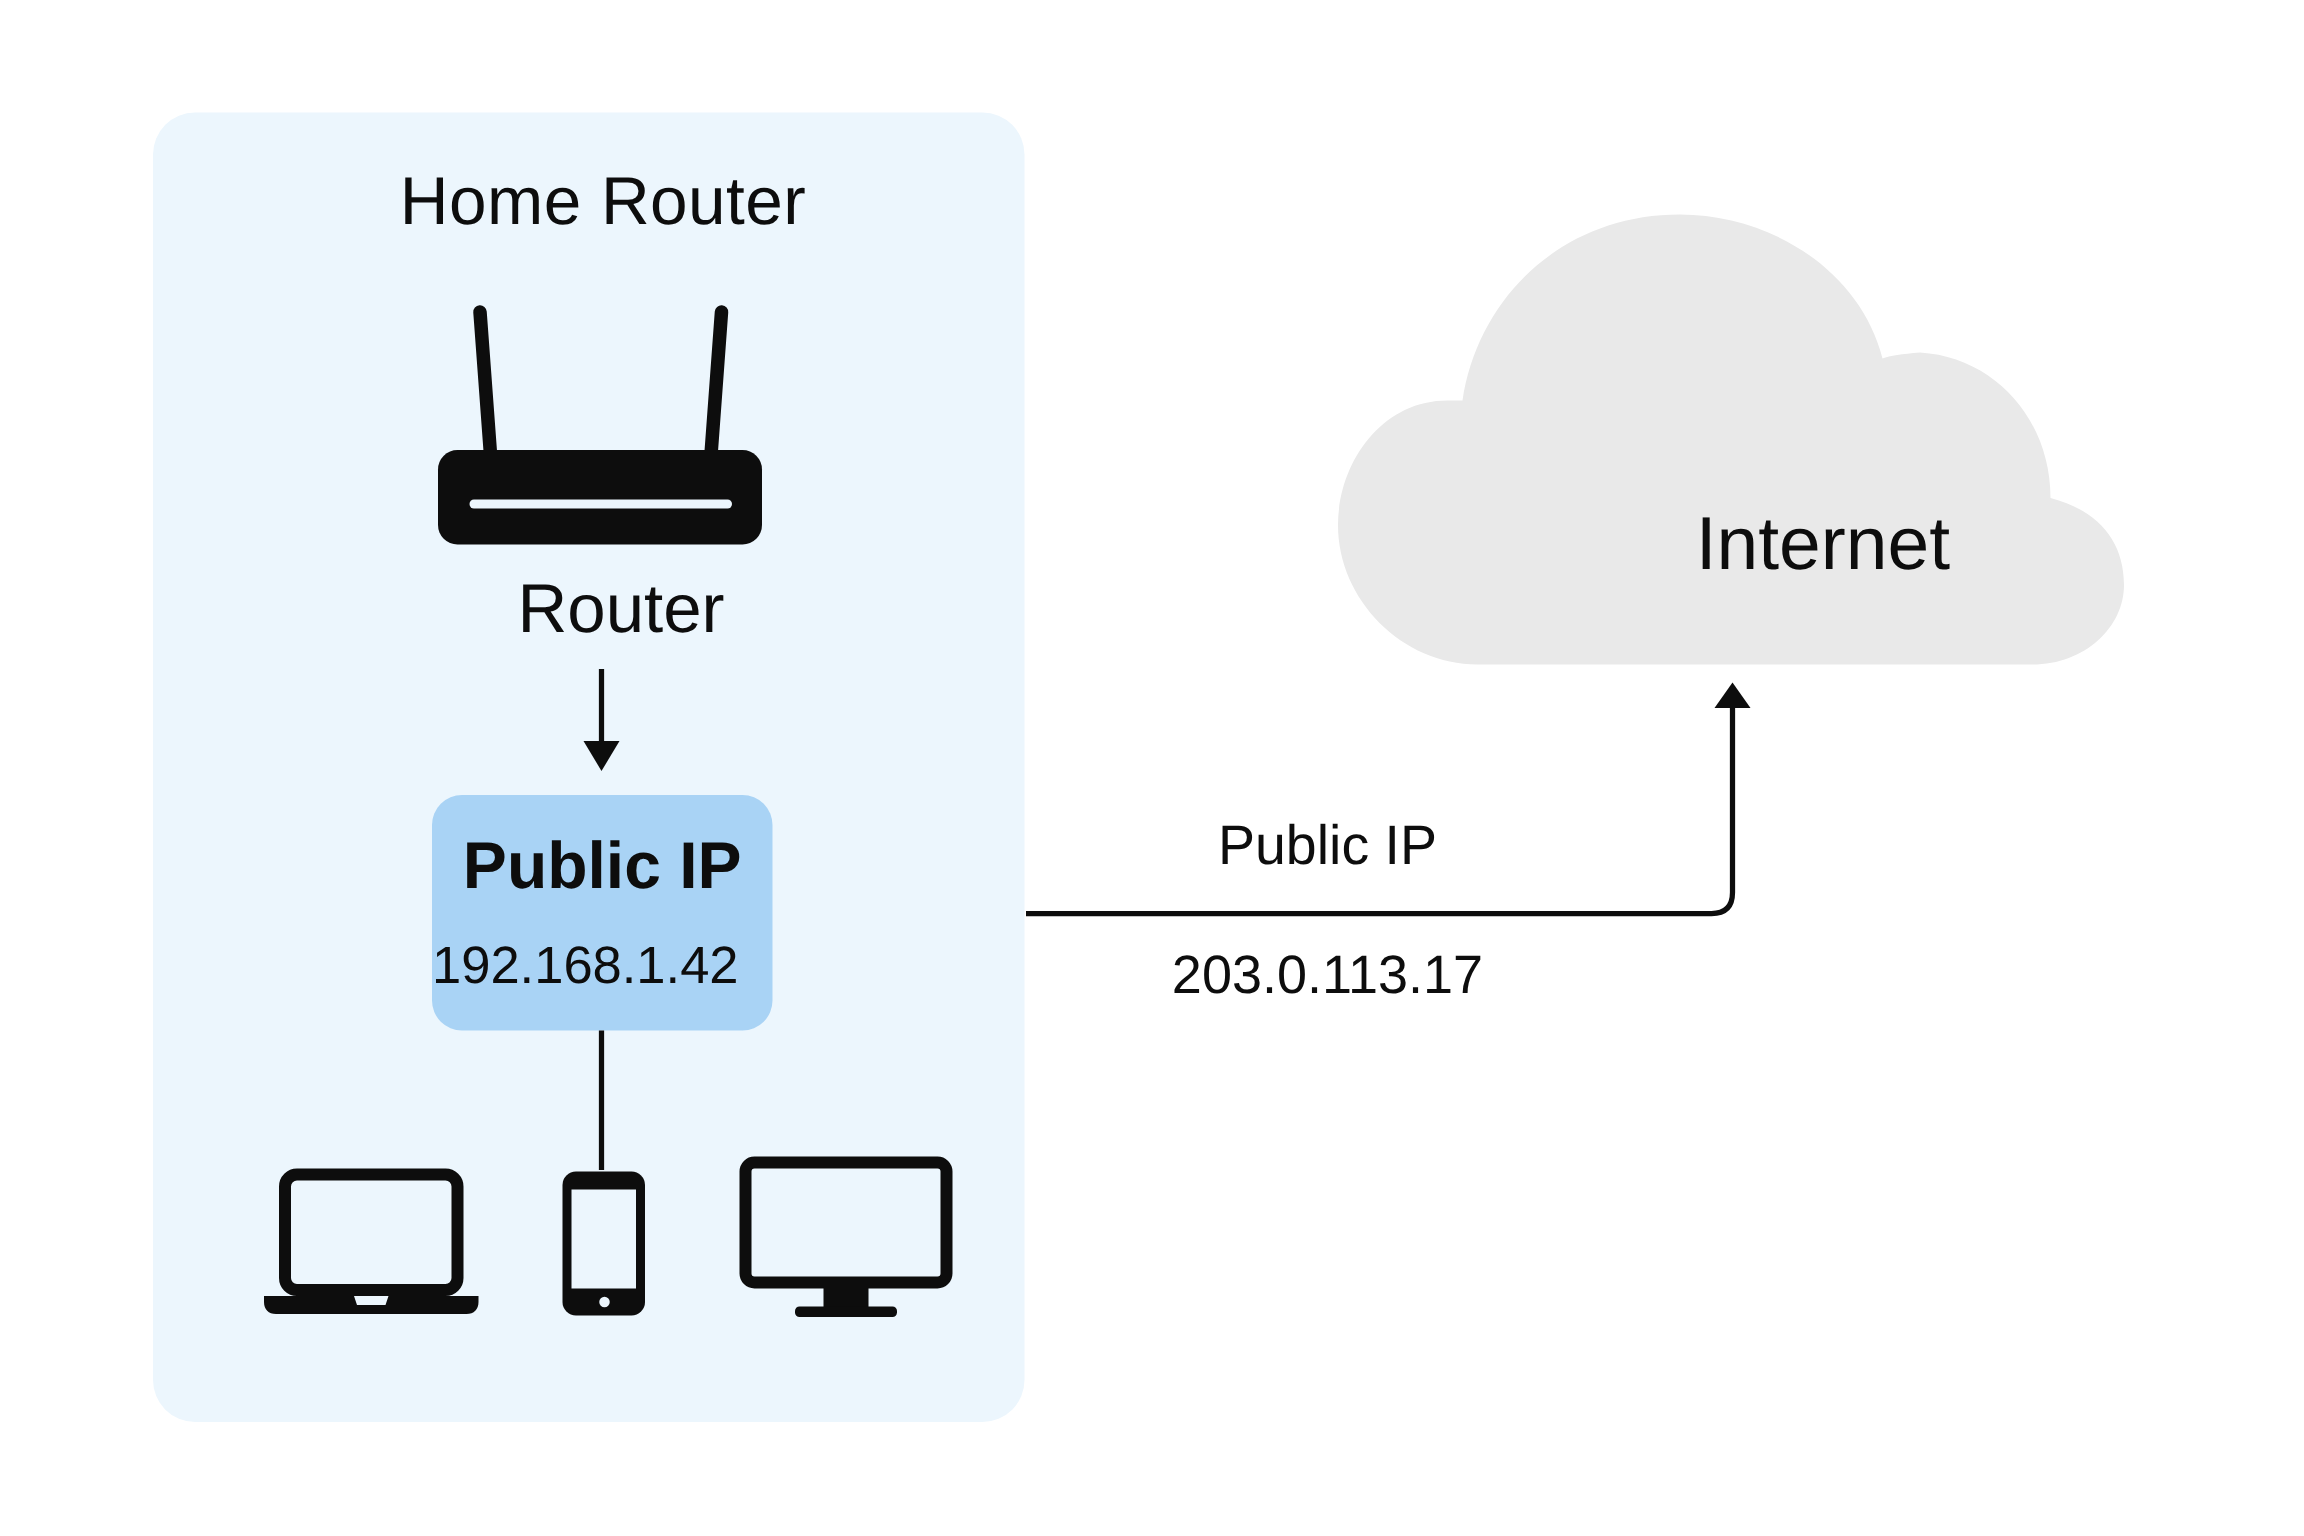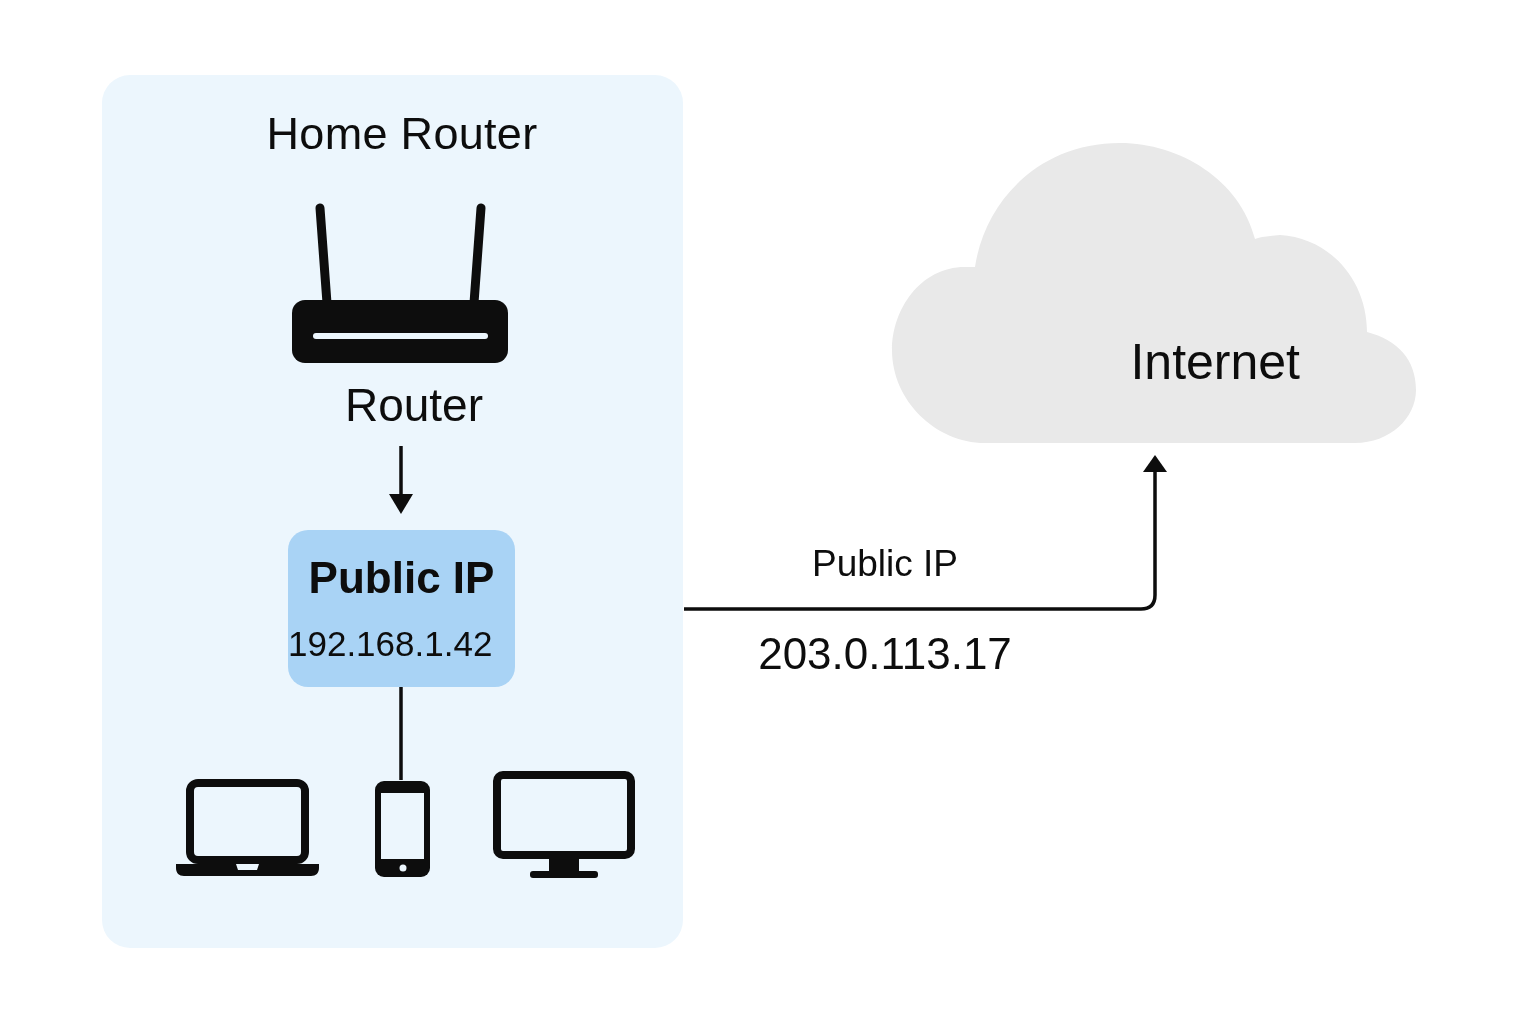--- a/index.html
+++ b/index.html
@@ -15,21 +15,21 @@
                  background: #a9d3f5; border-radius: 20px; }
     .local-title { position: absolute; left: 288px; top: 553px; width: 227px; text-align: center;
                    font-size: 44px; font-weight: 700; }
     .local-value { position: absolute; left: 288px; top: 624px; width: 201px; text-align: center;
                    font-size: 35px; }
     .internet-label { position: absolute; left: 990px; top: 333px; width: 310px; text-align: right;
                       font-size: 50px; font-weight: 400; }
     .public-label { position: absolute; left: 760px; top: 543px; width: 250px; text-align: center;
                     font-size: 37px; font-weight: 400; }
     .public-value { position: absolute; left: 740px; top: 629px; width: 290px; text-align: center;
-                    font-size: 44px; }
+                    font-size: 36px; }
     svg.overlay { position: absolute; left: 0; top: 0; }
   </style>
 </head>
 <body>
 
 <div class="panel"></div>
 <div class="panel-title">Home Router</div>
 
 <div class="local-box"></div>
 

